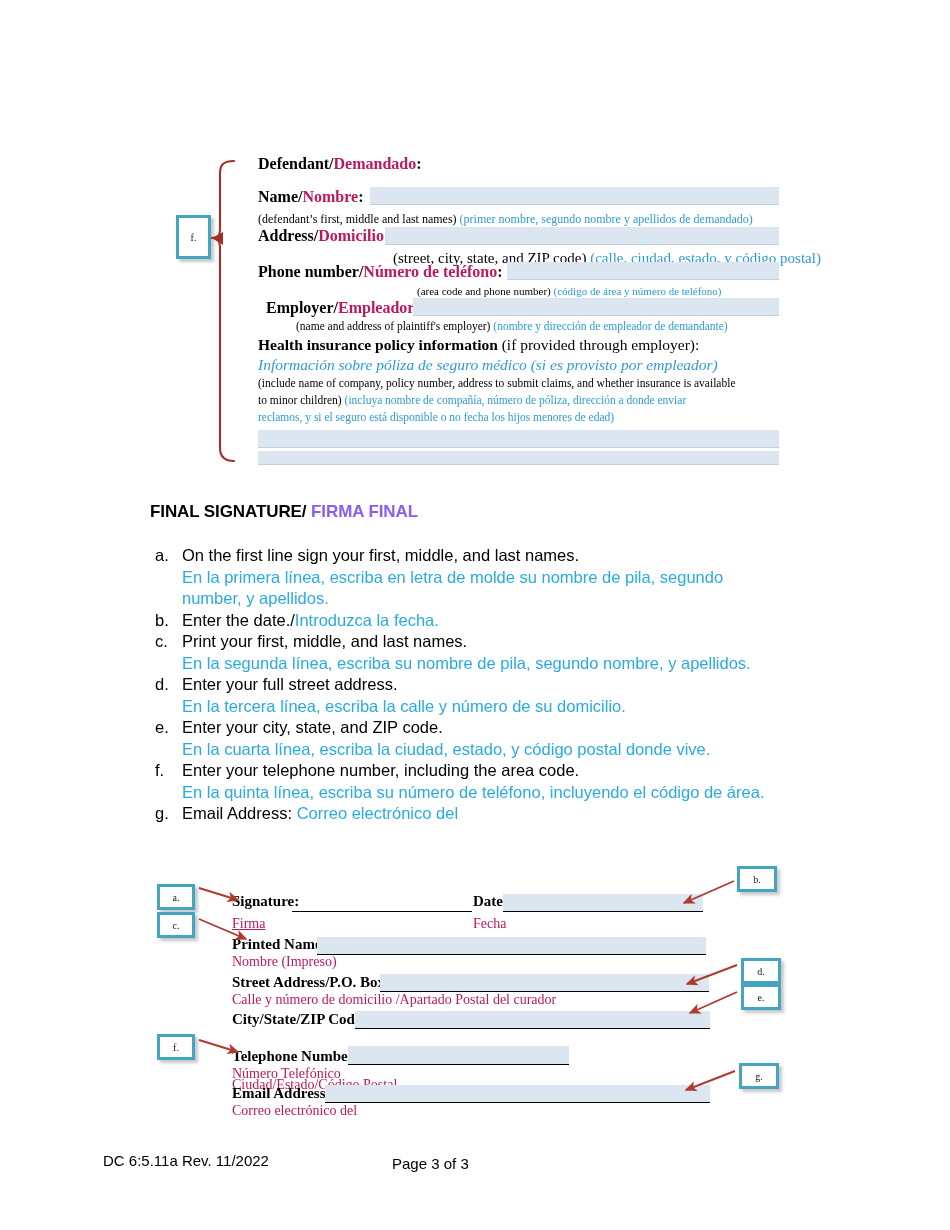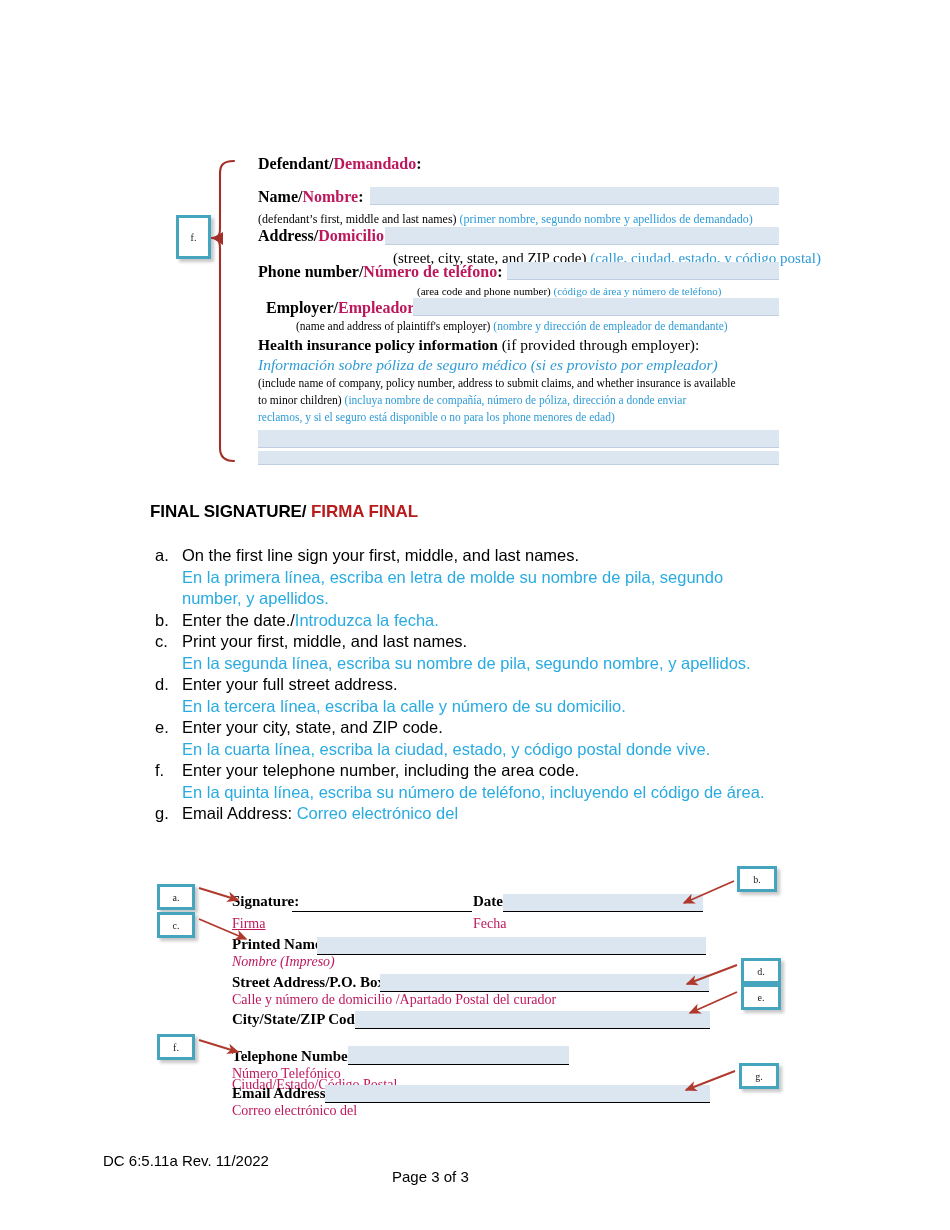--- a/index.html
+++ b/index.html
@@ -81,21 +81,21 @@
   
   .sec-title {
     position: absolute;
     font-family: "Liberation Sans", sans-serif;
     font-weight: bold;
     font-size: 17px;
     letter-spacing: -0.1px;
     color: #000000;
     white-space: nowrap;
   }
-  .sec-title .es2 { color: #b91c1c; }
+  .sec-title .es2 { color: #8b5cf6; }
 
   .list {
     position: absolute;
     left: 150px;
     top: 545px;
     width: 720px;
   }
   .li {
     position: relative;
     padding-left: 32px;
@@ -119,21 +119,21 @@
   .footer {
     position: absolute;
     left: 0; top: 1152px;
     width: 950px;
     height: 70px;
     font-family: "Liberation Sans", sans-serif;
     font-size: 15px;
     color: #000000;
   }
   .footer .f-left  { position:absolute; left: 103px; top: 0; white-space: nowrap; }
-  .footer .f-mid   { position:absolute; left: 392px; top: 16px; white-space: nowrap; }
+  .footer .f-mid   { position:absolute; left: 392px; top: 3px; white-space: nowrap; }
   .footer .f-right { position:absolute; right: 95px; top: 0; text-align: right; line-height: 22px; white-space: nowrap;}
 </style>
 </head>
 <body>
 
 <div class="page">
 
   <div class="abs" style="left:0; top:0; width:950px; height:480px;">
 
     <div class="abs serif-b" style="left:258px; top:155px; font-size:16px; white-space:nowrap;">
@@ -182,21 +182,21 @@
 
     <div class="abs serif-b" style="left:258px; top:336px; font-size:15.5px; white-space:nowrap;">
       <span>Health insurance policy information</span><span style="font-weight:normal;"> (if provided through employer):</span>
     </div>
     <div class="abs serif es-d" style="left:258px; top:356px; font-size:15.5px; white-space:nowrap;font-style:italic;">Información sobre póliza de seguro médico (si es provisto por empleador)</div>
 
     <div class="abs serif" style="left:258px; top:377px; font-size:11.5px; white-space:nowrap;">(include name of company, policy number, address to submit claims, and whether insurance is available</div>
     <div class="abs serif" style="left:258px; top:394px; font-size:11.5px; white-space:nowrap;">
       <span>to minor children)</span><span class="es-d"> (incluya nombre de compañía, número de póliza, dirección a donde enviar</span>
     </div>
-    <div class="abs serif es-d" style="left:258px; top:411px; font-size:11.5px; white-space:nowrap;">reclamos, y si el seguro está disponible o no para los phone menores de edad)</div>
+    <div class="abs serif es-d" style="left:258px; top:411px; font-size:11.5px; white-space:nowrap;">reclamos, y si el seguro está disponible o no fecha los hijos menores de edad)</div>
 
     <div class="fieldfill" style="left:258px; top:430px; width:521px; height:17px;"></div>
     <div class="fieldfill" style="left:258px; top:451px; width:521px; height:13px;"></div>
 
     <div class="callout" style="left:176px; top:215px; width:35px; height:44px;">
       <span>f.</span>
     </div>
   </div>
 
   <div class="sec-title" style="left:150px; top:502px;">
@@ -240,21 +240,21 @@
     <div class="rule" style="left:292px; top:911px; width:180px;"></div>
 
     <div class="abs serif-b" style="left:473px; top:893px; font-size:15px; white-space:nowrap;">Date:</div>
     <div class="fieldfill withrule" style="left:503px; top:894px; width:200px; height:17px;"></div>
 
     <div class="abs serif es" style="left:232px; top:916px; font-size:14px; white-space:nowrap;text-decoration:underline;">Firma</div>
     <div class="abs serif es" style="left:473px; top:916px; font-size:14px; white-space:nowrap;">Fecha</div>
 
     <div class="abs serif-b" style="left:232px; top:936px; font-size:15px; white-space:nowrap;">Printed Name:</div>
     <div class="fieldfill withrule" style="left:317px; top:937px; width:389px; height:17px;"></div>
-    <div class="abs serif es" style="left:232px; top:954px; font-size:14px; white-space:nowrap;font-style:italic;">Nombre (Impreso)</div>
+    <div class="abs serif es" style="left:232px; top:954px; font-size:14px; white-space:nowrap;">Nombre (Impreso)</div>
 
     <div class="abs serif-b" style="left:232px; top:974px; font-size:15px; white-space:nowrap;">Street Address/P.O. Box:</div>
     <div class="fieldfill withrule" style="left:380px; top:974px; width:329px; height:17px;"></div>
     <div class="abs serif es" style="left:232px; top:992px; font-size:14px; white-space:nowrap;">Calle y número de domicilio /Apartado Postal del curador</div>
 
     <div class="abs serif-b" style="left:232px; top:1011px; font-size:15px; white-space:nowrap;">City/State/ZIP Code:</div>
     <div class="fieldfill withrule" style="left:355px; top:1011px; width:355px; height:17px;"></div>
     <div class="abs serif es" style="left:232px; top:1029px; font-size:14px; white-space:nowrap;margin-top:48px;">Ciudad/Estado/Código Postal</div>
 
     <div class="abs serif-b" style="left:232px; top:1048px; font-size:15px; white-space:nowrap;">Telephone Number:</div>

